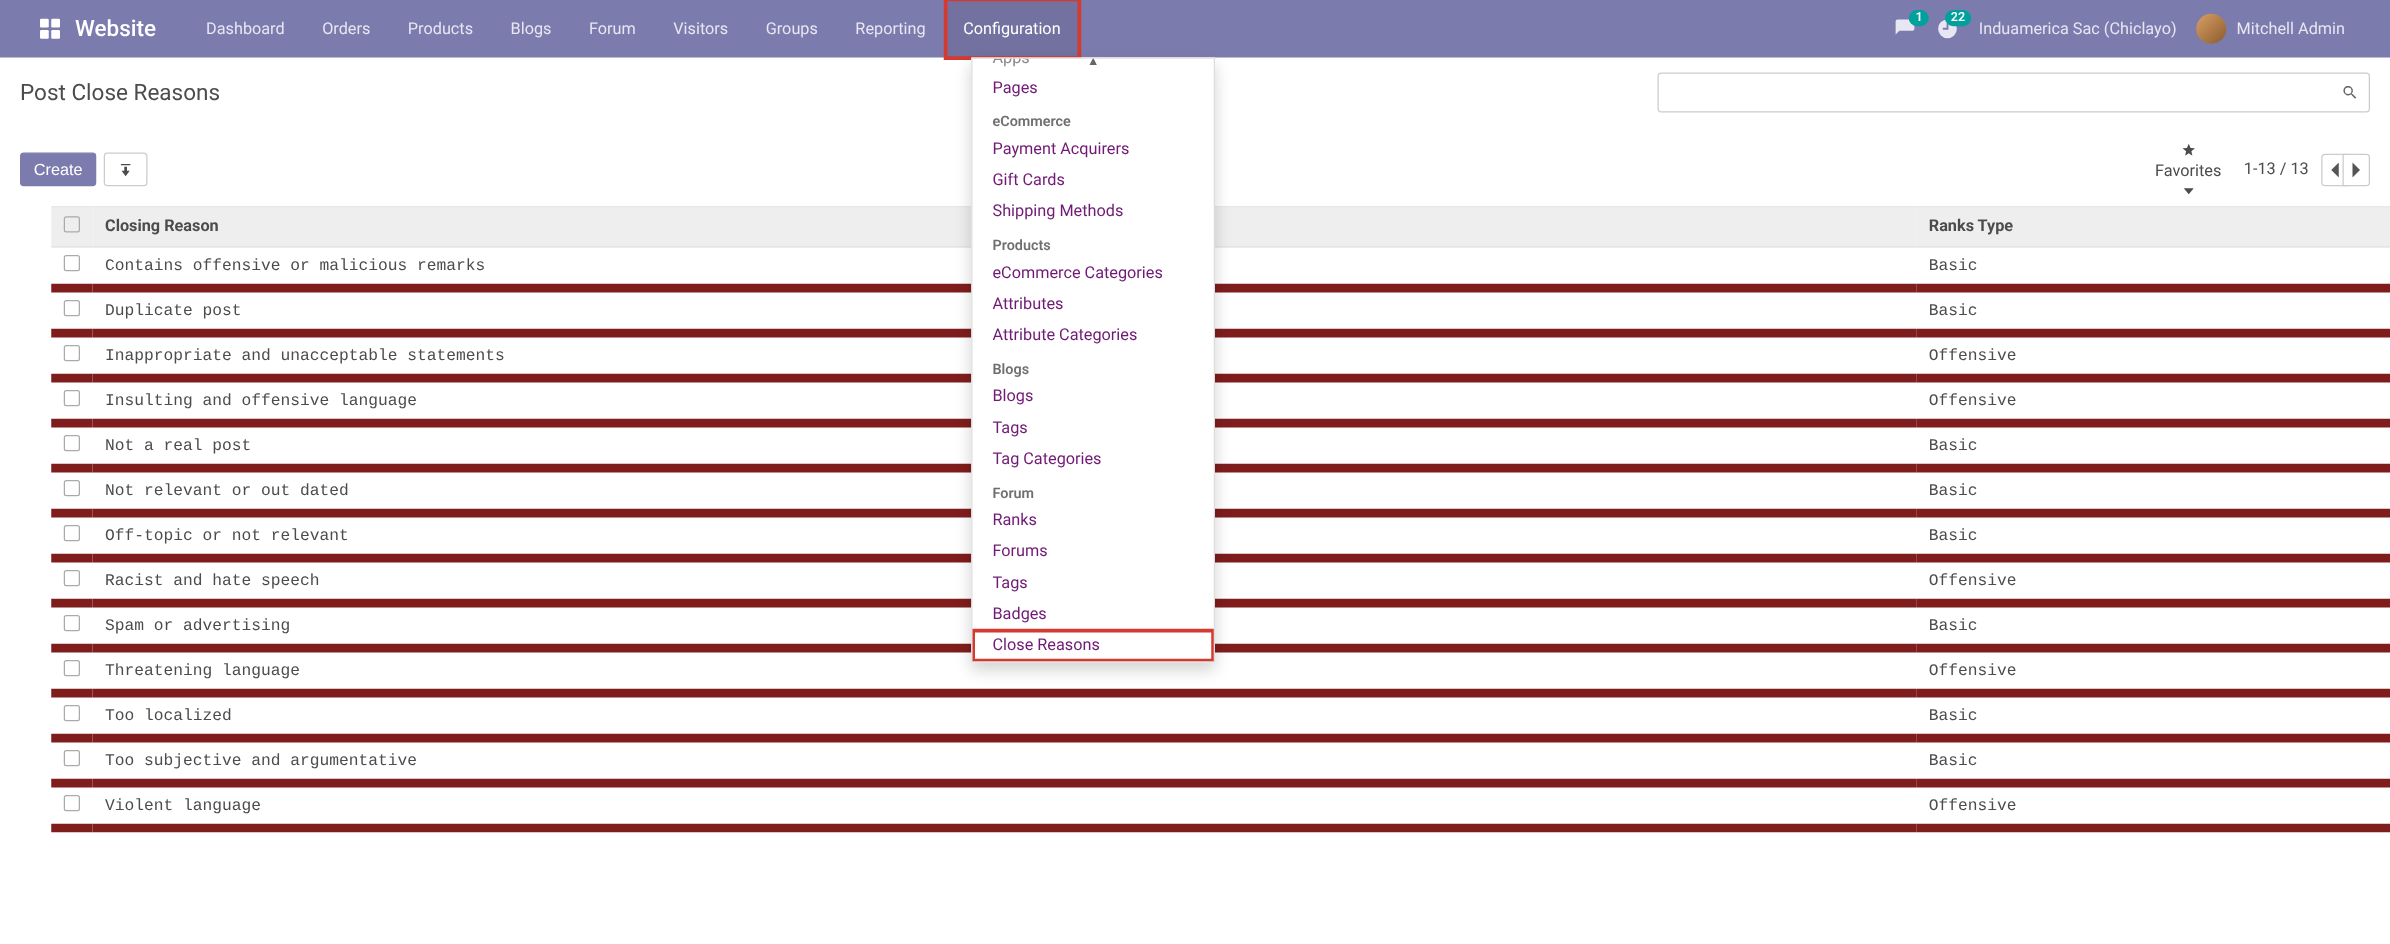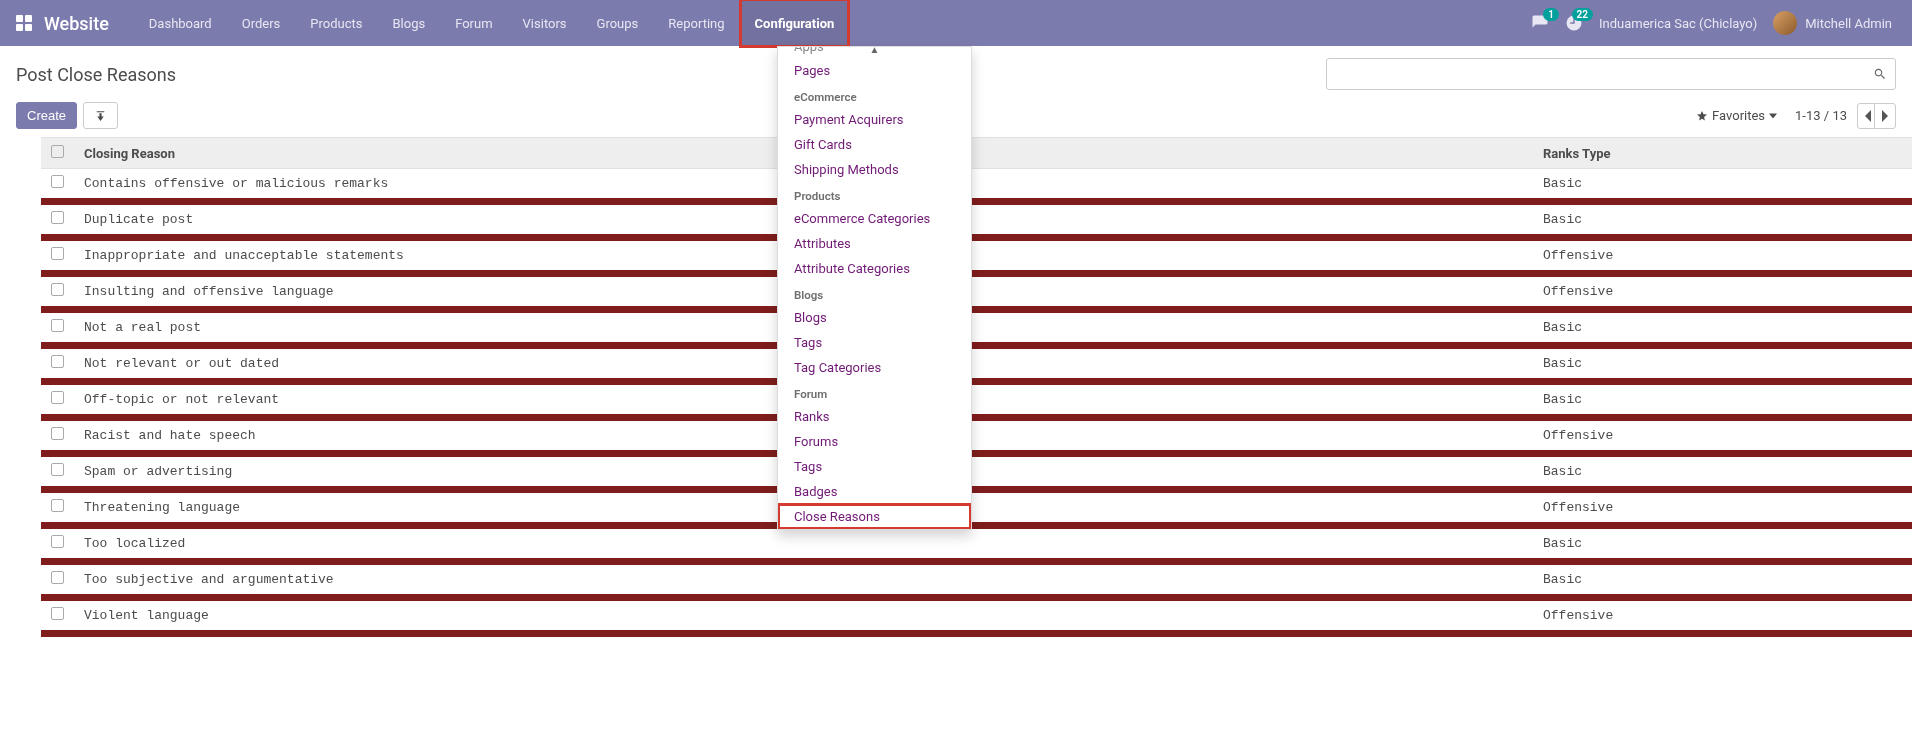--- a/index.html
+++ b/index.html
@@ -9,21 +9,21 @@
     color: #4c4c4c;
     background: #fff;
   }
   
   .navbar {
     display: flex;
     align-items: center;
     background: #7c7bad;
     color: #fff;
     height: 46px;
-    padding: 0 12px;
+    padding: 0 28px;
     position: relative;
     z-index: 5;
   }
   .nav-left { display: flex; align-items: center; gap: 2px; }
   .nav-right { margin-left: auto; display: flex; align-items: center; gap: 16px; padding-right: 8px;}
   .apps-icon {
     display: grid;
     grid-template-columns: 1fr 1fr;
     grid-template-rows: 1fr 1fr;
     gap: 2px;
@@ -40,21 +40,21 @@
   .nav-item {
     padding: 0 14px;
     height: 46px;
     display: flex;
     align-items: center;
     color: #e7e6f2;
     cursor: pointer;
     font-size: 13px;
     position: relative;
   }
-  .nav-item.active { background: rgba(0,0,0,0.08); color: #fff; font-weight: bold; }
+  .nav-item.active { background: rgba(0,0,0,0.08); color: #fff; }
   .nav-item.highlighted {
     outline: 3px solid #d43a2f;
     outline-offset: -1px;
   }
   .badge-icon {
     position: relative;
     display: inline-flex;
     align-items: center;
     cursor: pointer;
   }
@@ -92,37 +92,37 @@
     height: 32px;
     border: 1px solid #ccc;
     border-radius: 3px;
     display:flex;
     align-items:center;
     padding: 0 8px;
     background:#fff;
   }
   .search-box input { border:none; outline:none; flex:1; font-size:13px;}
   .search-icon { width:14px; height:14px; fill:#666; cursor:pointer;}
-  .cp-row2 { display:flex; justify-content:space-between; align-items:center; margin-top: 12px;}
+  .cp-row2 { display:flex; justify-content:space-between; align-items:center; margin-top: 24px;}
   .cp-left-btns { display:flex; gap:6px; }
   .btn {
     border:1px solid #ccc;
     background:#fff;
     padding: 5px 10px;
     border-radius: 3px;
     cursor:pointer;
     font-size:13px;
     display:inline-flex;
     align-items:center;
     gap:4px;
   }
   .btn-primary { background:#7c7bad; color:#fff; border-color:#7c7bad;}
   .download-icon { width:13px; height:13px; fill:#4c4c4c;}
   .cp-right { display:flex; align-items:center; gap:18px; color:#4c4c4c;}
-  .filter-dd { display:flex; align-items:center; gap:4px; cursor:pointer; }
+  .filter-dd { display:flex; align-items:center; gap:4px; cursor:pointer;flex-direction:column; }
   .caret-down { width:8px; height:8px; fill:#4c4c4c;}
   .pager { display:flex; align-items:center; gap:10px;}
   .pager-btn { width:22px; height:26px; border:1px solid #ccc; background:#fff; display:flex; align-items:center; justify-content:center; cursor:pointer; border-radius:3px;}
   .pager-btn.left { border-top-right-radius:0;border-bottom-right-radius:0;}
   .pager-btn.right { border-top-left-radius:0;border-bottom-left-radius:0; margin-left:-5px;}
   .chevron { width:8px;height:12px;fill:#555;}
 
   
   table.listview {
     width: 100%;

